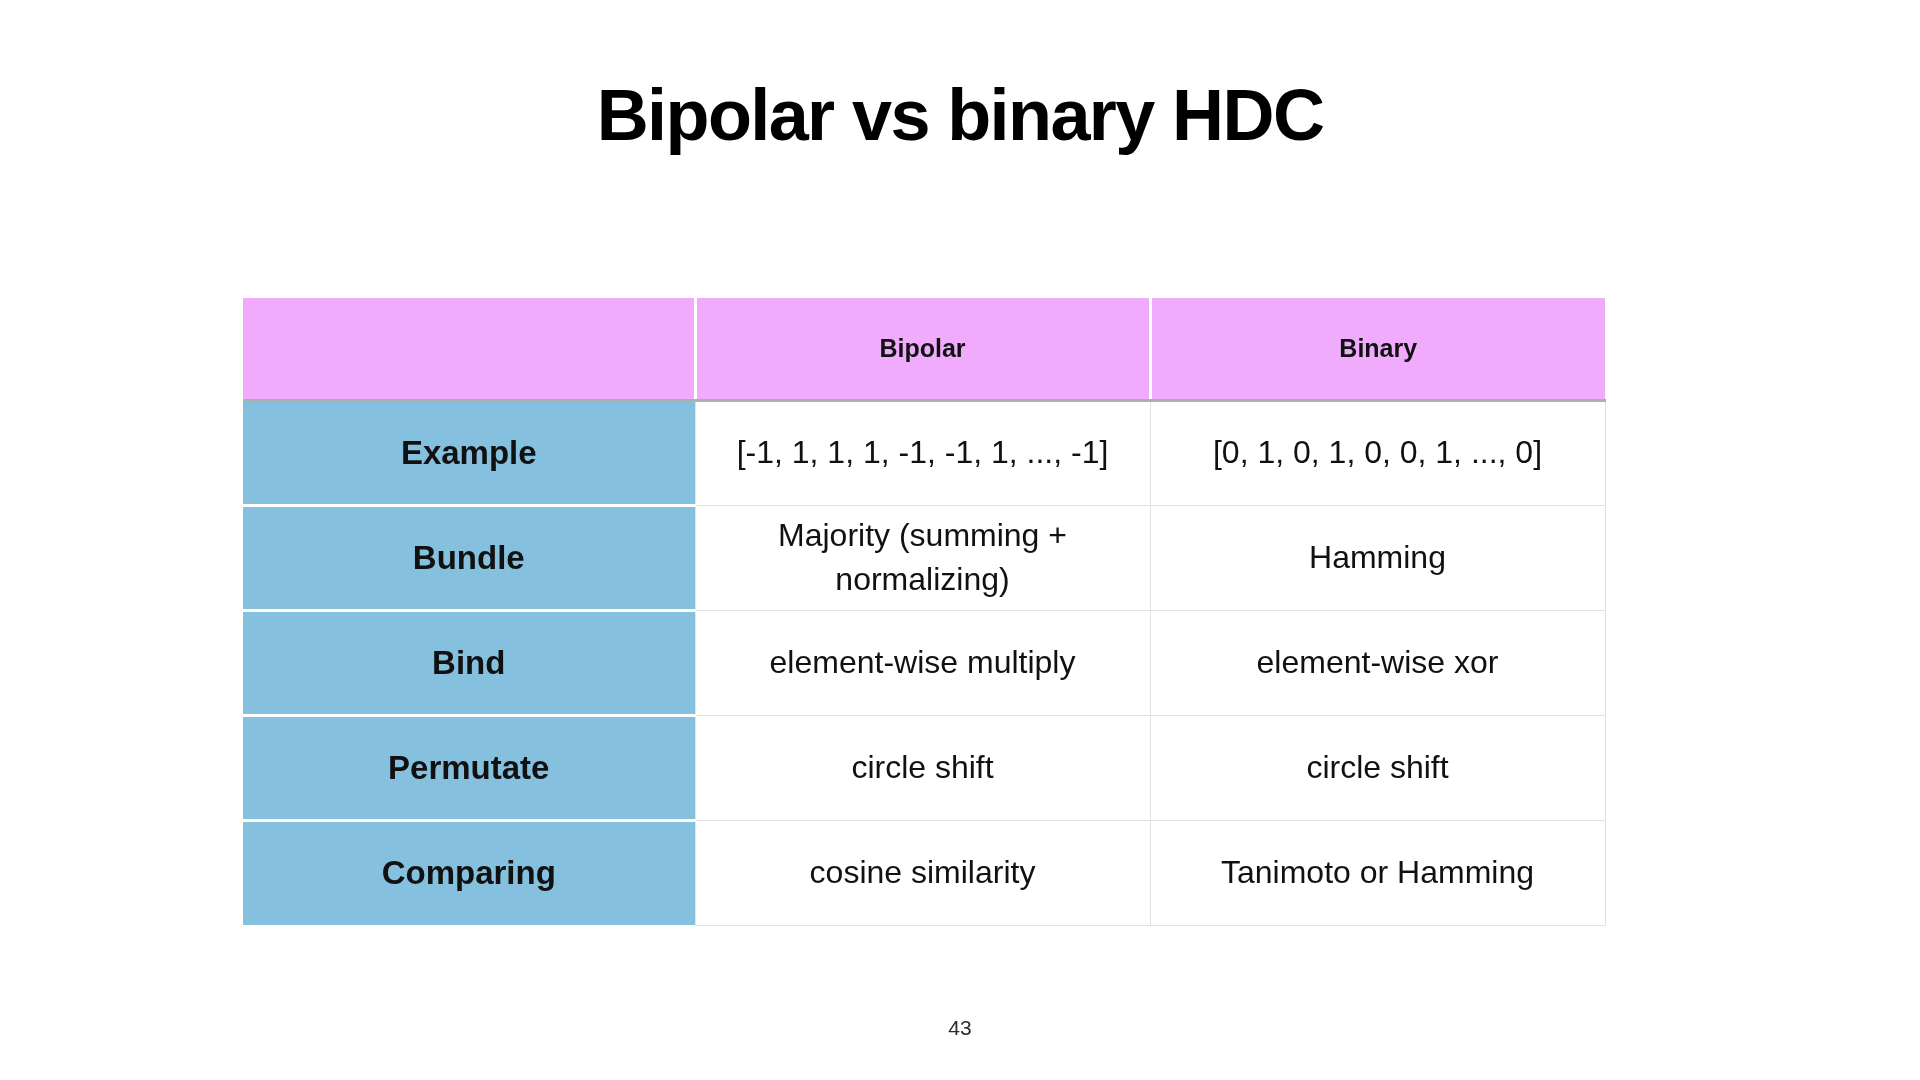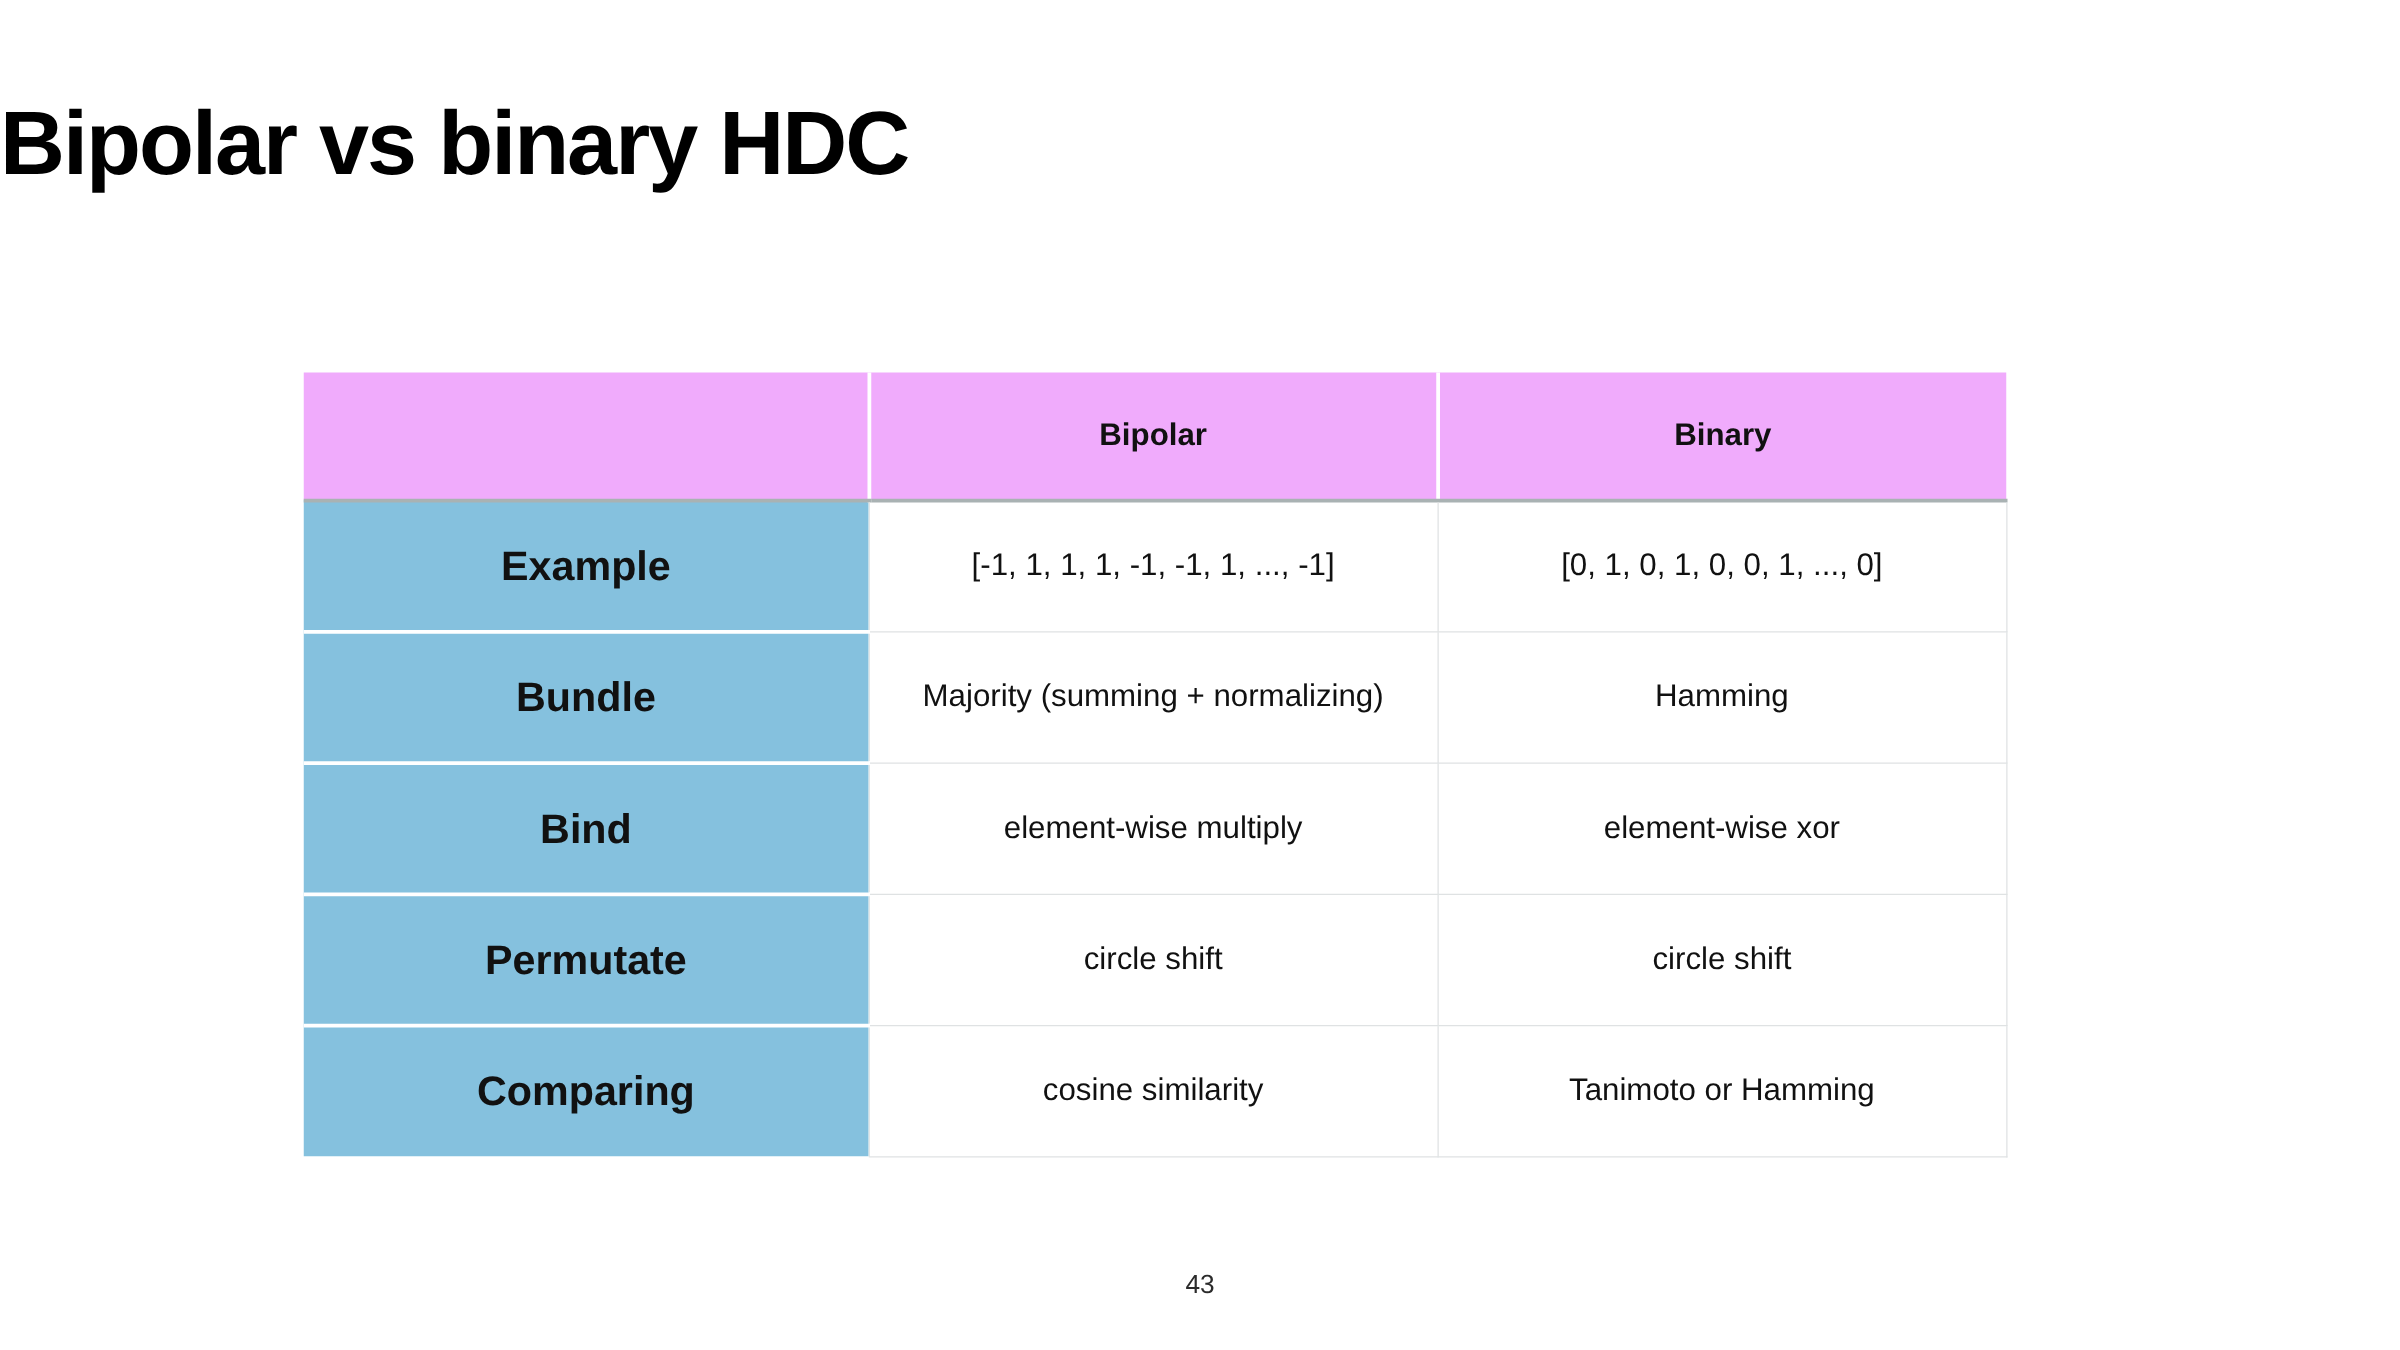--- a/index.html
+++ b/index.html
@@ -16,21 +16,21 @@
     color: #111111;
     -webkit-font-smoothing: antialiased;
   }
 
   
   .slide-title {
     position: absolute;
     left: 0;
     top: 78px;
     width: 1920px;
-    text-align: left;
+    text-align: center;
     font-size: 72px;
     font-weight: 700;
     letter-spacing: -1.6px;
     line-height: 1.05;
     color: #000000;
     white-space: nowrap;
   }
 
   
   .table-wrap {
@@ -88,21 +88,21 @@
     padding: 0 14px;
   }
   tbody tr:last-child th.row-label {
     border-bottom: none;
     margin-top: 25px;
   }
   tbody td.val {
     background: #ffffff;
     border-bottom: 1px solid #dfe2e3;
     border-right: 1px solid #dfe2e3;
-    font-size: 25px;
+    font-size: 32px;
     font-weight: 400;
     color: #111111;
     text-align: center;
     vertical-align: middle;
     padding: 0 22px;
     line-height: 1.35;
   }
   tbody td.val:last-child {
     border-right: 1px solid #dfe2e3;
   }

